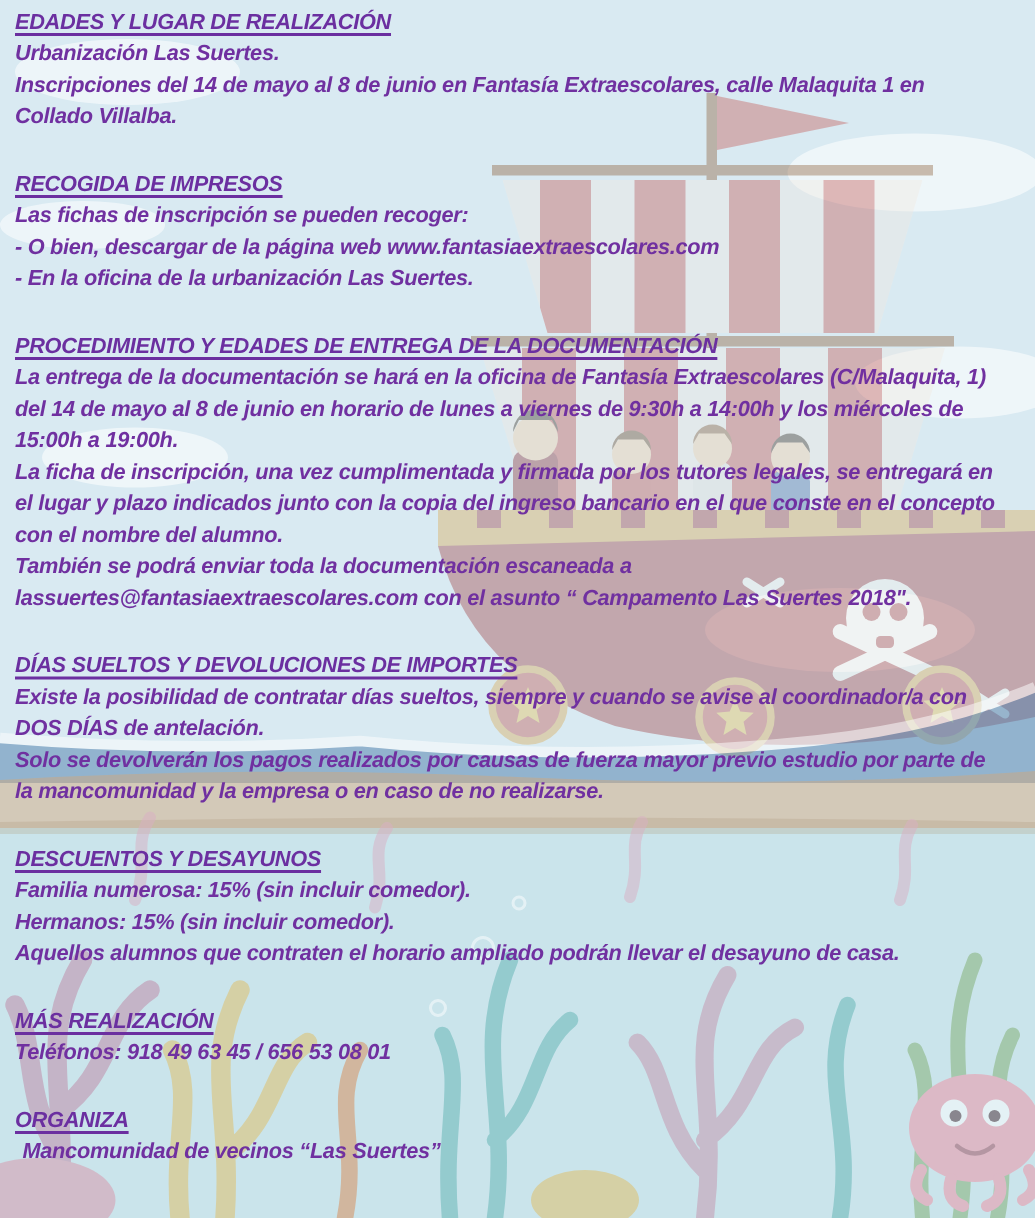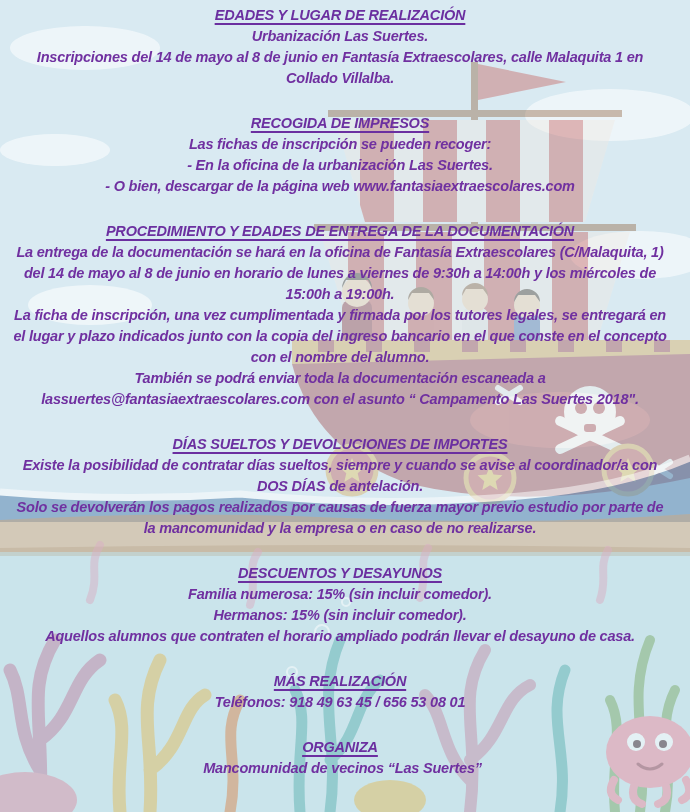--- a/index.html
+++ b/index.html
@@ -13,21 +13,20 @@
     position: absolute; inset: 0; z-index: 0;
   }
   .content {
     position: absolute; inset: 0; z-index: 1;
     padding: 5px 20px 0 10px;
     box-sizing: border-box;
     color: var(--text-purple, #7030a0);
     font-weight: bold; font-style: italic;
     font-size: 14.5px; line-height: 21px;
     letter-spacing: -0.2px;
-    text-align: center;
   }
   .sec + .sec { margin-top: 24px; }
   .h {
     margin: 0; font-size: 14.5px; line-height: 21px;
     font-weight: bold; font-style: italic;
     text-decoration: underline;
     text-decoration-thickness: 1.5px;
     text-underline-offset: 3px;
     color: var(--heading-purple, #6b2fa0);
   }
@@ -176,22 +175,22 @@
 
   <section class="sec">
     <h2 class="h">EDADES Y LUGAR DE REALIZACIÓN</h2>
     <p class="p">Urbanización Las Suertes.</p>
     <p class="p">Inscripciones del 14 de mayo al 8 de junio en Fantasía Extraescolares, calle Malaquita 1 en Collado Villalba.</p>
   </section>
 
   <section class="sec">
     <h2 class="h">RECOGIDA DE IMPRESOS</h2>
     <p class="p">Las fichas de inscripción se pueden recoger:</p>
+    <p class="p">- O bien, descargar de la página web www.fantasiaextraescolares.com</p>
     <p class="p">- En la oficina de la urbanización Las Suertes.</p>
-    <p class="p">- O bien, descargar de la página web www.fantasiaextraescolares.com</p>
   </section>
 
   <section class="sec">
     <h2 class="h">PROCEDIMIENTO Y EDADES DE ENTREGA DE LA DOCUMENTACIÓN</h2>
     <p class="p">La entrega de la documentación se hará en la oficina de Fantasía Extraescolares (C/Malaquita, 1) del 14 de mayo al 8 de junio en horario de lunes a viernes de 9:30h a 14:00h y los miércoles de 15:00h a 19:00h.</p>
     <p class="p">La ficha de inscripción, una vez cumplimentada y firmada por los tutores legales, se entregará en el lugar y plazo indicados junto con la copia del ingreso bancario en el que conste en el concepto con el nombre del alumno.</p>
     <p class="p">También se podrá enviar toda la documentación escaneada a lassuertes@fantasiaextraescolares.com con el asunto “ Campamento Las Suertes 2018".</p>
   </section>
 
   <section class="sec">

